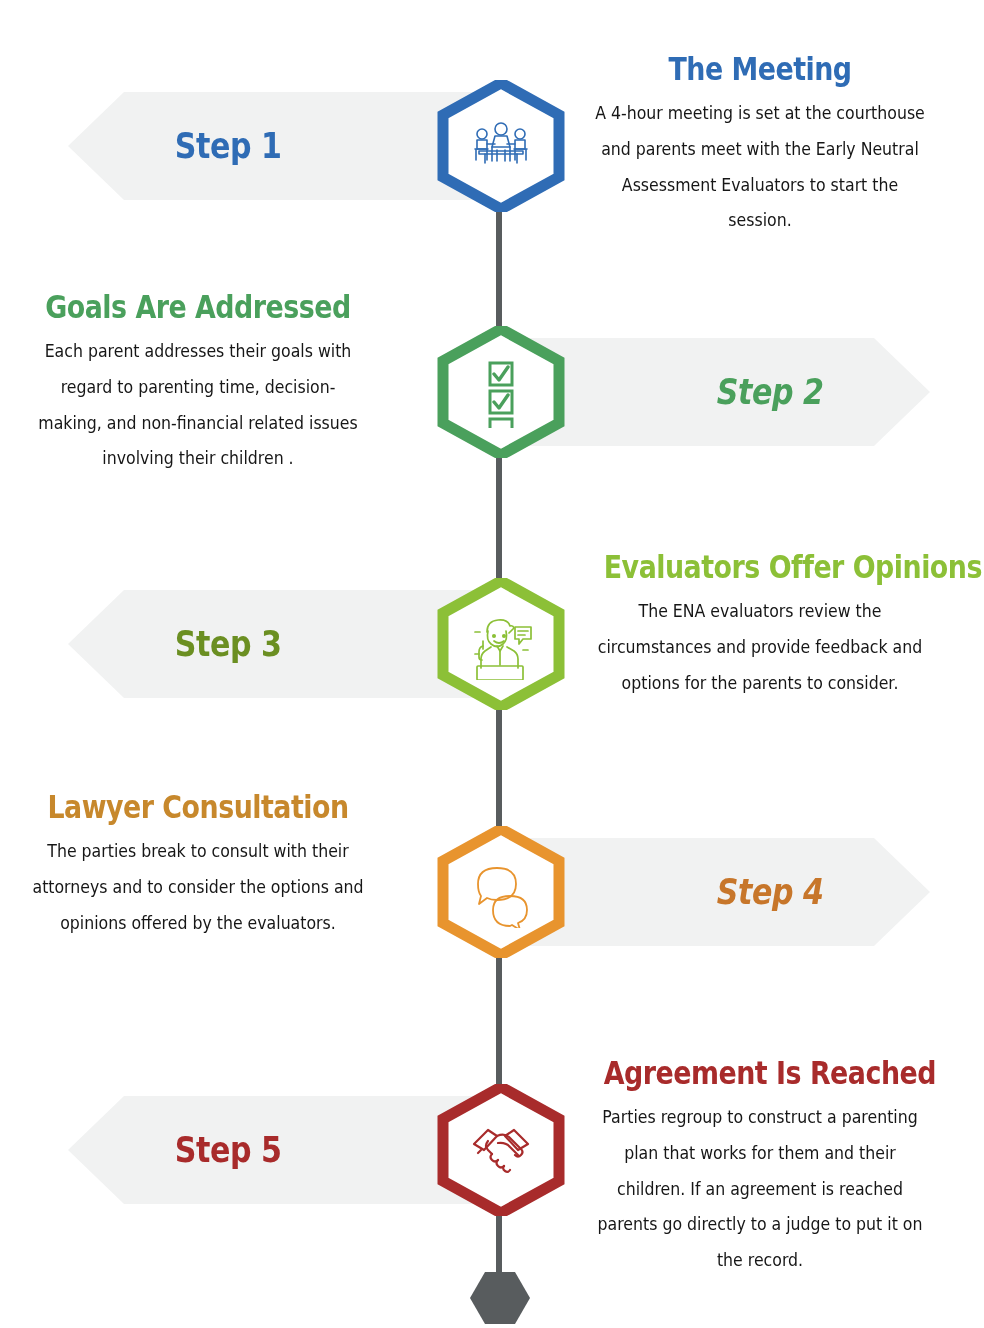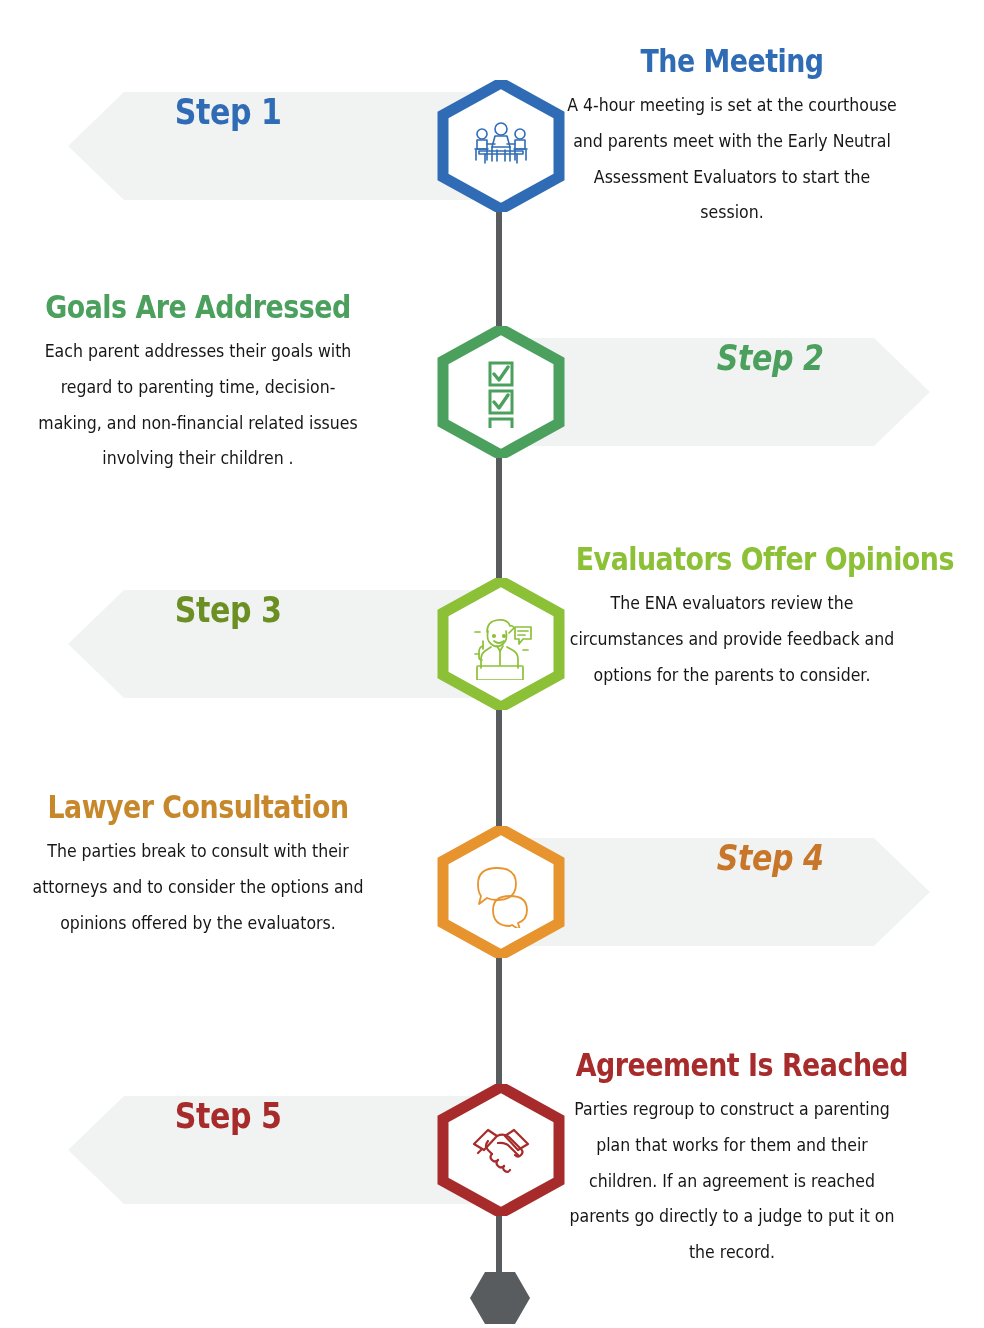--- a/index.html
+++ b/index.html
@@ -48,20 +48,21 @@
     height: 0;
   }
 
   
   .banner {
     position: absolute;
     top: 0;
     height: 108px;
     background: #f1f2f2;
     display: flex;
+    align-items: center;
     z-index: 2;
   }
   .banner.left {
     left: 68px;
     width: 430px;
     clip-path: polygon(56px 0%, 100% 0%, 100% 100%, 56px 100%, 0% 50%);
     justify-content: center;
     padding-right: 110px;
     box-sizing: border-box;
   }
@@ -94,21 +95,21 @@
   }
   .hex-wrap svg { display: block; }
 
   
   .textblock {
     position: absolute;
     top: -48px;
     width: 372px;
     text-align: center;
   }
-  .textblock.on-right { left: 546px; }
+  .textblock.on-right { left: 574px; margin-top: 8px; }
   .textblock.on-left  { left: 12px; }
 
   .step-title {
     font-family: "DejaVu Sans", sans-serif;
     font-weight: bold;
     font-size: 32px;
     line-height: 1.12;
     letter-spacing: -0.6px;
     transform: scaleX(0.84);
     margin: 0 0 8px 0;

